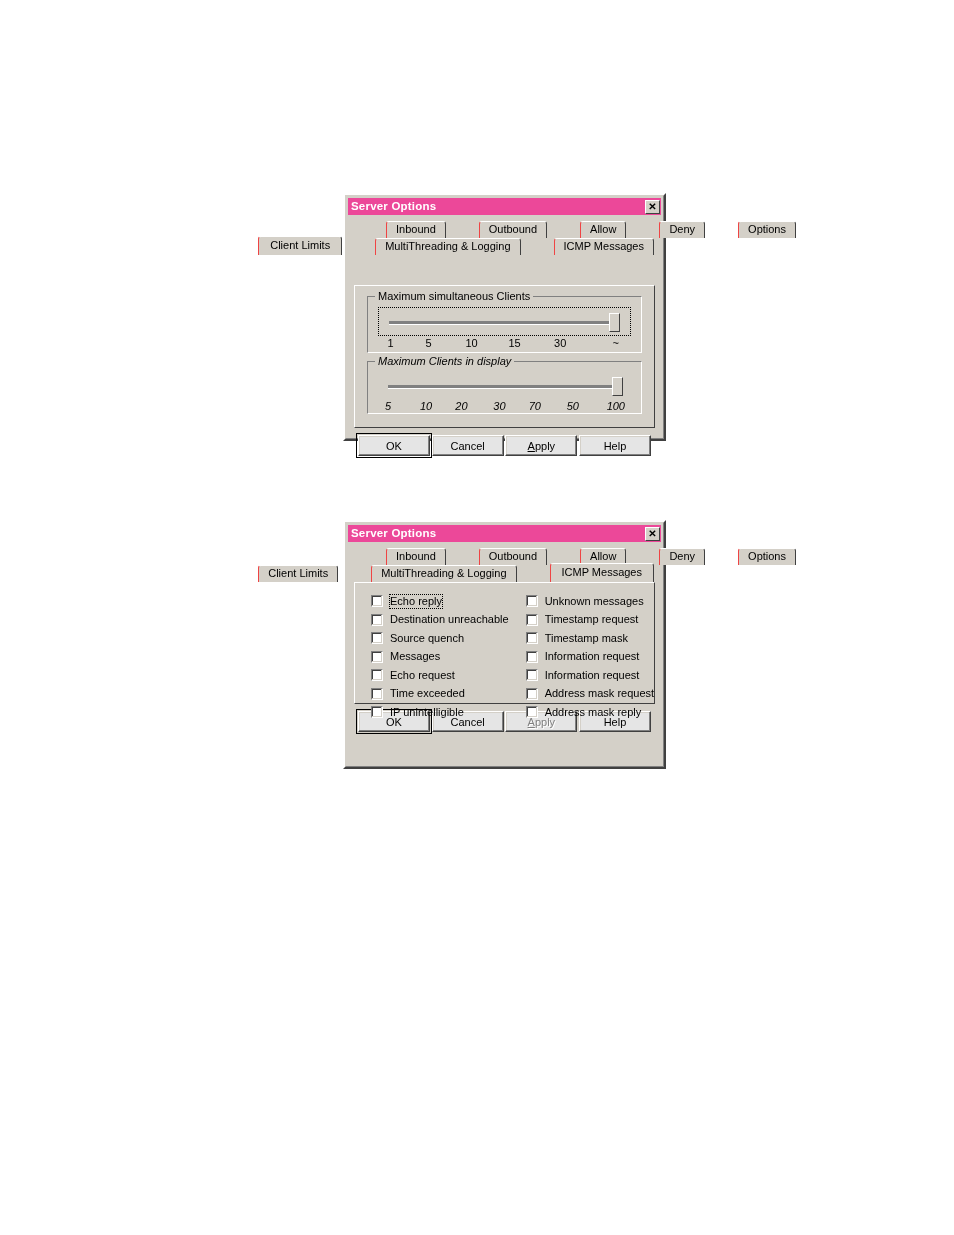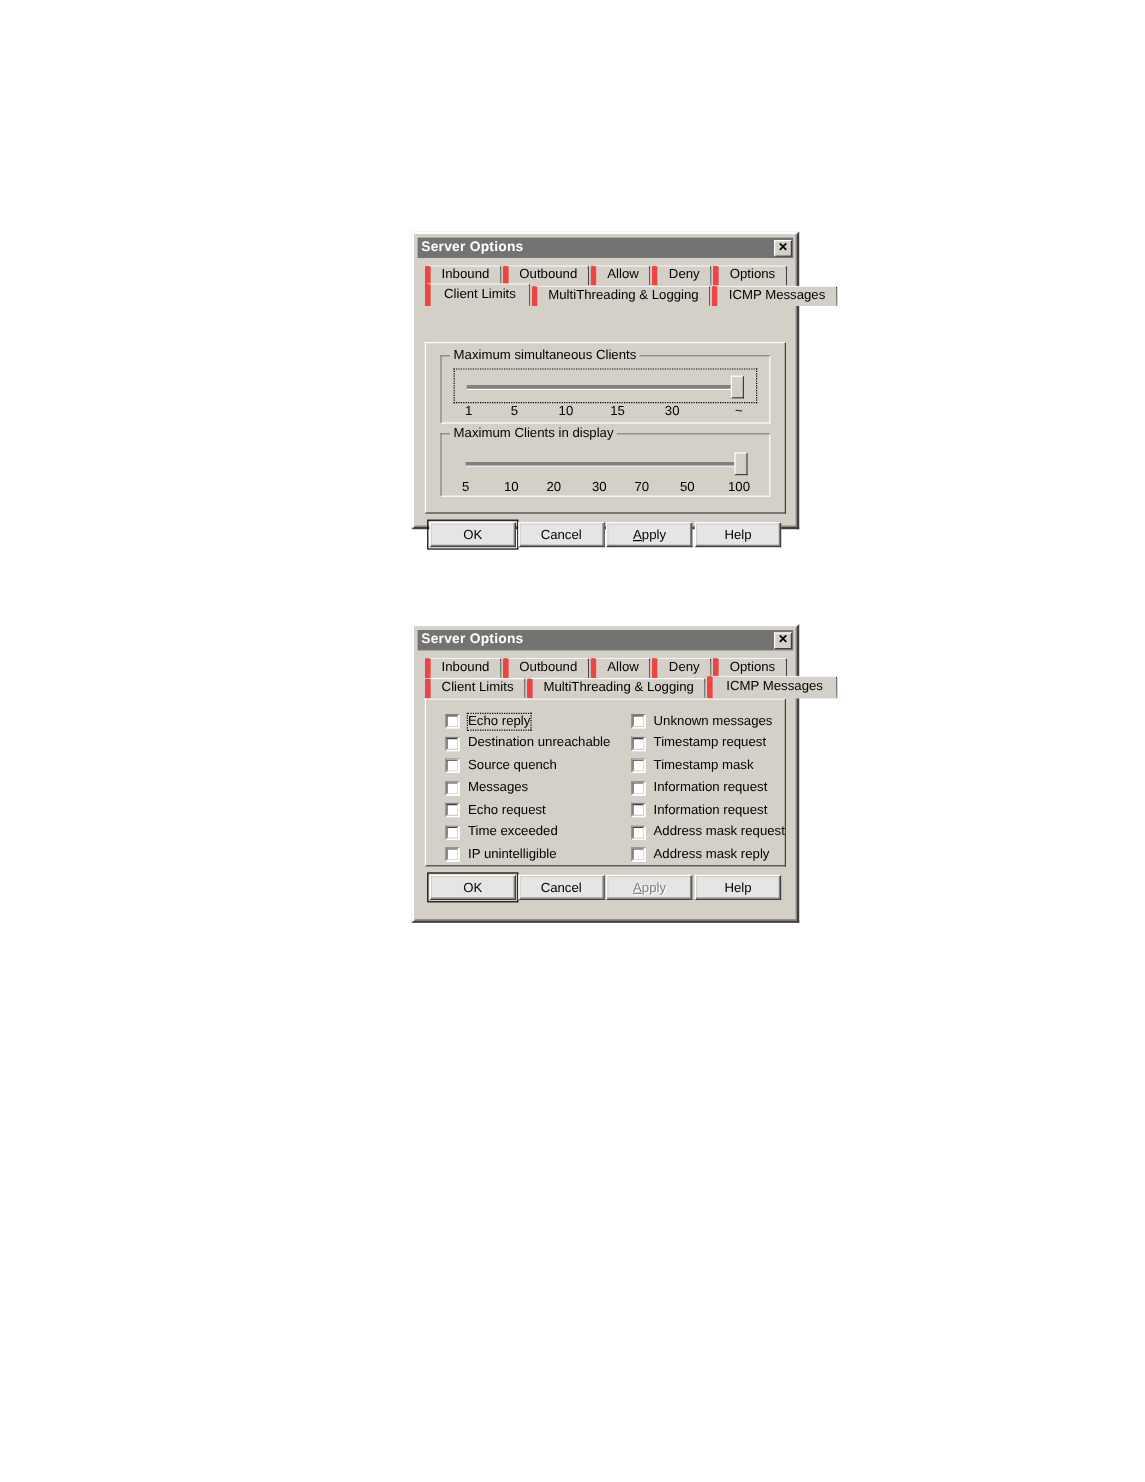--- a/index.html
+++ b/index.html
@@ -32,21 +32,21 @@
     border-left: 1px solid #d4d0c8;
     border-right: 1px solid #808080;
     border-bottom: 1px solid #808080;
     height: 100%;
     box-sizing: border-box;
     padding: 2px;
   }
 
   .titlebar {
     height: 17px;
-    background: #737373;
+    background: #ec4899;
     display: flex;
     align-items: center;
     justify-content: space-between;
     padding: 0 1px 0 3px;
     box-sizing: border-box;
   }
   .titlebar-text {
     color: #ffffff;
     font-size: 11.5px;
     font-weight: bold;
@@ -81,39 +81,40 @@
     padding: 6px 6px 0 6px;
     position: relative;
   }
   .tabrow {
     display: flex;
     align-items: flex-end;
     position: relative;
     height: 17px;
   }
   .tabrow.row-top { margin-bottom: 0px; z-index: 1; }
-  .tabrow.row-bottom { z-index: 3; }
+  .tabrow.row-bottom { z-index: 3; justify-content: flex-end; }
 
   .tab {
     background: #d4d0c8;
     border-top: 1px solid #ffffff;
-    border-left: 5px solid #ef4444;
+    border-left: 1px solid #ef4444;
     border-right: 1px solid #404040;
     padding: 1px 9px 2px 9px;
     font-size: 11px;
     line-height: 13px;
     box-sizing: border-box;
     height: 17px;
     white-space: nowrap;
     cursor: default;
     position: relative;
     border-top-left-radius: 3px;
     border-top-right-radius: 3px;
     margin-right: 1px;
     color: #000000;
+    margin-left: 32px;
   }
   .tab.active {
     height: 19px;
     margin-top: -2px;
     padding: 2px 11px 2px 11px;
     z-index: 5;
     background: #d4d0c8;
   }
 
   .tabpanel {
@@ -315,21 +316,21 @@
         <div class="ticks">
           <span style="left:5%">1</span>
           <span style="left:20%">5</span>
           <span style="left:37%">10</span>
           <span style="left:54%">15</span>
           <span style="left:72%">30</span>
           <span style="left:94%">~</span>
         </div>
       </div>
 
-      <div class="groupbox" style="height:53px; margin-top:8px;">
+      <div class="groupbox" style="height:53px; margin-top:8px;font-style:italic;">
         <span class="gb-title">Maximum Clients in display</span>
         <div class="slider-wrap">
           <div class="slider">
             <div class="slider-track"></div>
             <div class="slider-thumb" style="left:94%;"></div>
           </div>
         </div>
         <div class="ticks">
           <span style="left:4%">5</span>
           <span style="left:19%">10</span>
@@ -370,21 +371,21 @@
         <div class="tab">Deny</div>
         <div class="tab">Options</div>
       </div>
       <div class="tabrow row-bottom">
         <div class="tab">Client Limits</div>
         <div class="tab">MultiThreading &amp; Logging</div>
         <div class="tab active">ICMP Messages</div>
       </div>
     </div>
 
-    <div class="tabpanel" style="height:140px;">
+    <div class="tabpanel" style="height:122px;">
       <div class="checks">
 
         <div class="check-col">
           <div class="check-item focused">
             <span class="cb"></span>
             <span class="cb-label">Echo reply</span>
           </div>
           <div class="check-item">
             <span class="cb"></span>
             <span class="cb-label">Destination unreachable</span>

